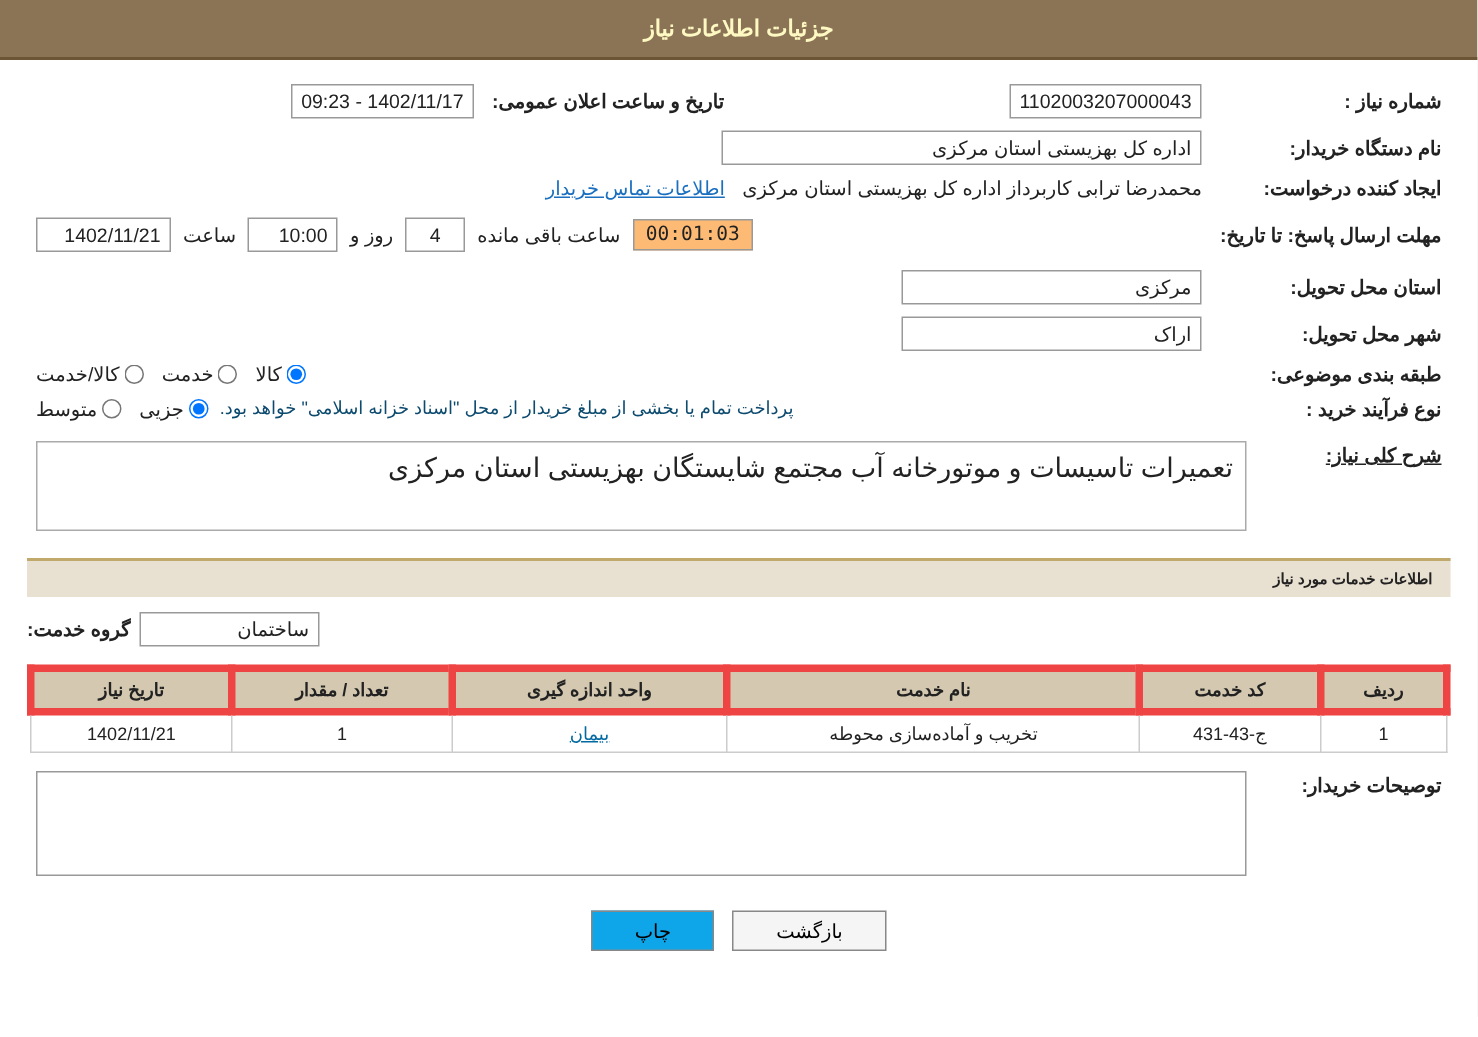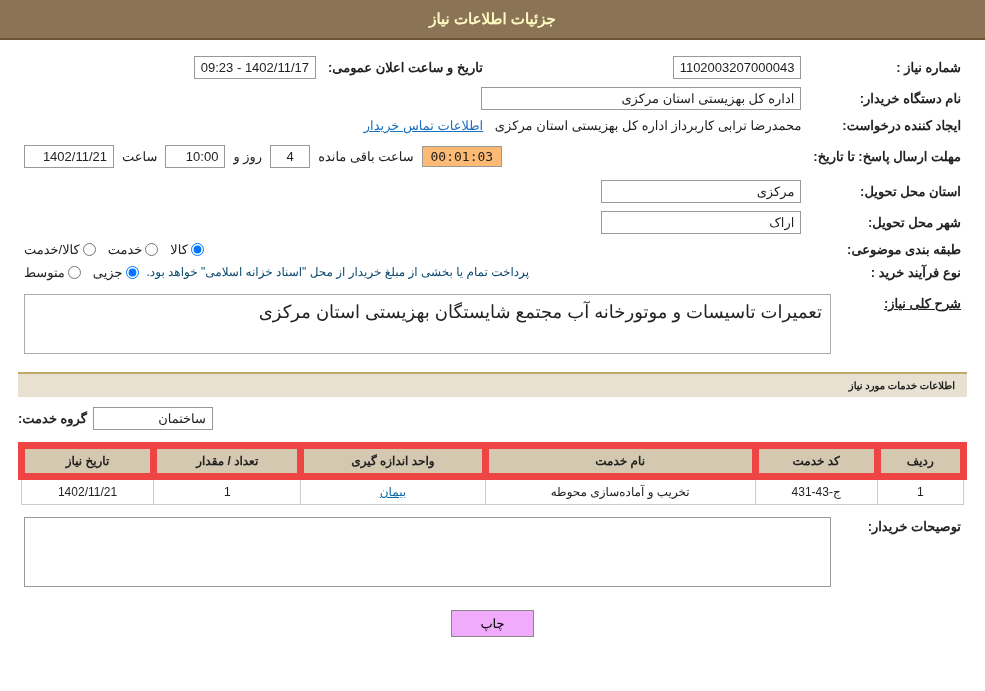--- a/index.html
+++ b/index.html
@@ -100,21 +100,21 @@
       font-size: 12px;
       color: #0c4a6e;
     }
     .services-table {
       width: 100%;
       border-collapse: collapse;
       margin: 8px 0;
     }
     .services-table th {
       background: #d4c9b0;
-      border: 7px solid #ef4444;
+      border: 5px solid #ef4444;
       padding: 5px 8px;
       text-align: center;
       font-size: 12px;
     }
     .services-table td {
       border: 1px solid #ccc;
       padding: 5px 8px;
       text-align: center;
       font-size: 12px;
     }
@@ -157,21 +157,21 @@
     }
     .btn {
       padding: 5px 28px;
       font-size: 13px;
       font-family: Tahoma, Arial, sans-serif;
       border: 1px solid #888;
       cursor: pointer;
       background: #f5f5f5;
     }
     .btn-print {
-      background: #f0abfc;
+      background: #0ea5e9;
     }
     .btn-back {
       background: #f5f5f5;
     }
   </style>
 </head>
 <body>
 
 <div class="page-wrapper">
 
@@ -324,16 +324,17 @@
           <tr>
         <td style="width:130px;font-weight:bold;text-align:right;vertical-align:top;padding-top:6px;">توصیحات خریدار:</td>
         <td>
           <textarea class="textarea-box" style=""></textarea>
         </td>
       </tr>
     </tbody>
       </table>
 
     <div class="buttons-row">
+      <button class="btn btn-back">بازگشت</button>
       <button class="btn btn-print">چاپ</button>
     </div>
   </div>
 </div>
 
 </body></html>

